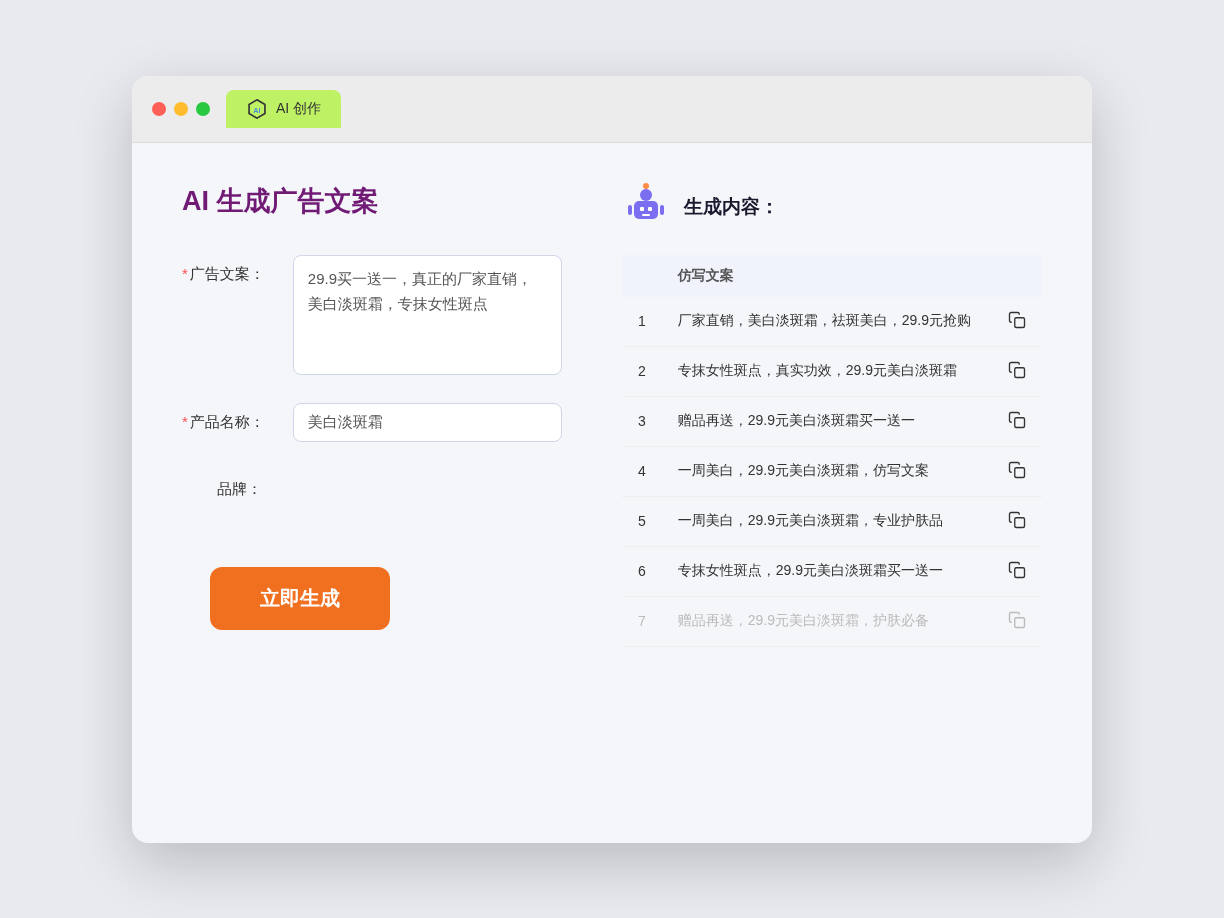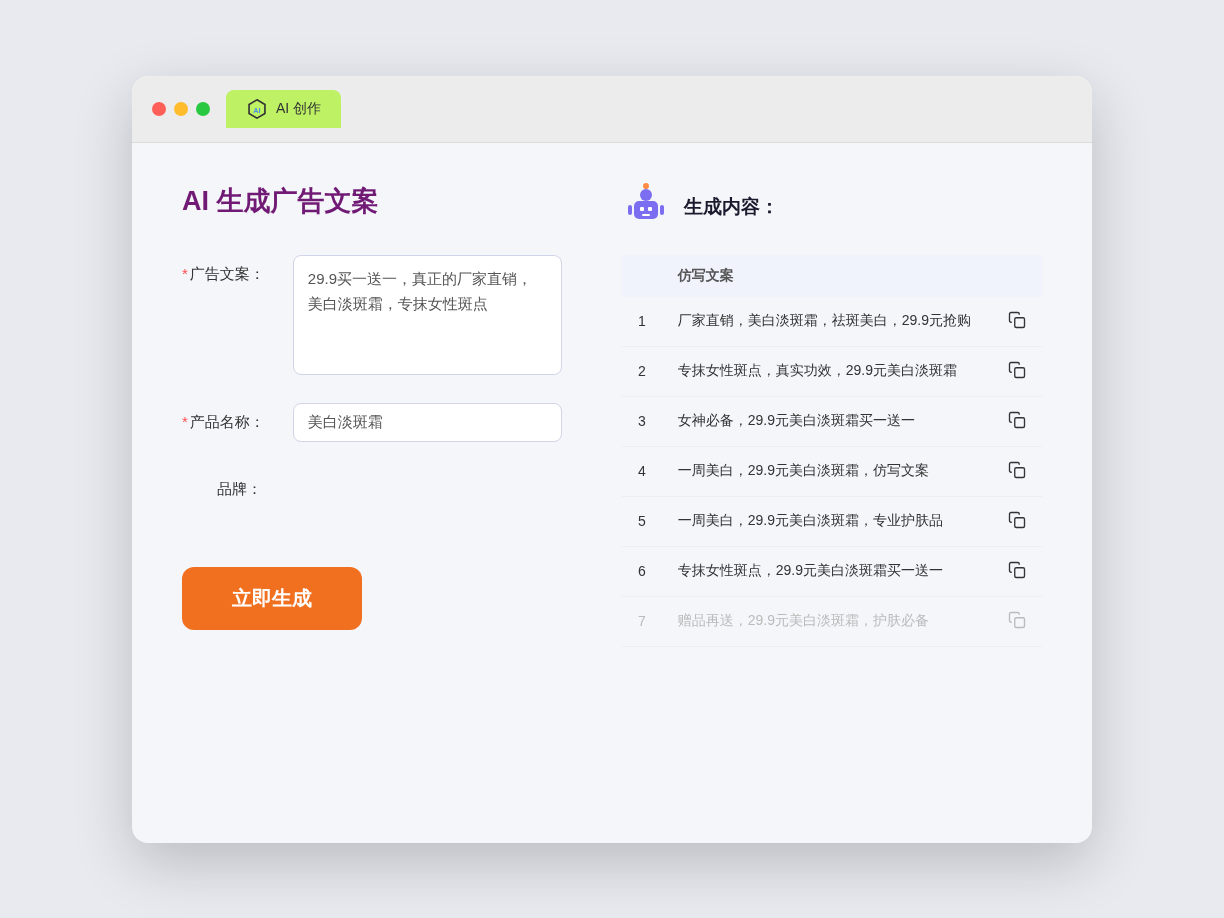--- a/index.html
+++ b/index.html
@@ -106,20 +106,21 @@
       margin-top: 40px;
       background: #f07020;
       color: #fff;
       border: none;
       border-radius: 12px;
       padding: 18px 50px;
       font-size: 20px;
       font-weight: 600;
       cursor: pointer;
       font-family: inherit;
+      margin-left: 28px;
     }
     
     .right-panel {
       flex: 1;
     }
     .result-header {
       display: flex;
       align-items: center;
       gap: 14px;
       margin-bottom: 24px;
@@ -267,21 +268,21 @@
             <tr class="result-row">
               <td class="row-num">2</td>
               <td>专抹女性斑点，真实功效，29.9元美白淡斑霜</td>
               <td class="copy-icon"><svg viewBox="0 0 24 24" fill="none" stroke="currentColor" stroke-width="1.8">
                   <rect x="9" y="9" width="13" height="13" rx="2"></rect>
                   <path d="M5 15H4a2 2 0 01-2-2V4a2 2 0 012-2h9a2 2 0 012 2v1"></path>
                 </svg></td>
             </tr>
             <tr class="result-row">
               <td class="row-num">3</td>
-              <td>女神必备，29.9元美白淡斑霜买一送一</td>
+              <td>赠品再送，29.9元美白淡斑霜买一送一</td>
               <td class="copy-icon"><svg viewBox="0 0 24 24" fill="none" stroke="currentColor" stroke-width="1.8">
                   <rect x="9" y="9" width="13" height="13" rx="2"></rect>
                   <path d="M5 15H4a2 2 0 01-2-2V4a2 2 0 012-2h9a2 2 0 012 2v1"></path>
                 </svg></td>
             </tr>
             <tr class="result-row">
               <td class="row-num">4</td>
               <td>一周美白，29.9元美白淡斑霜，仿写文案</td>
               <td class="copy-icon"><svg viewBox="0 0 24 24" fill="none" stroke="currentColor" stroke-width="1.8">
                   <rect x="9" y="9" width="13" height="13" rx="2"></rect>

